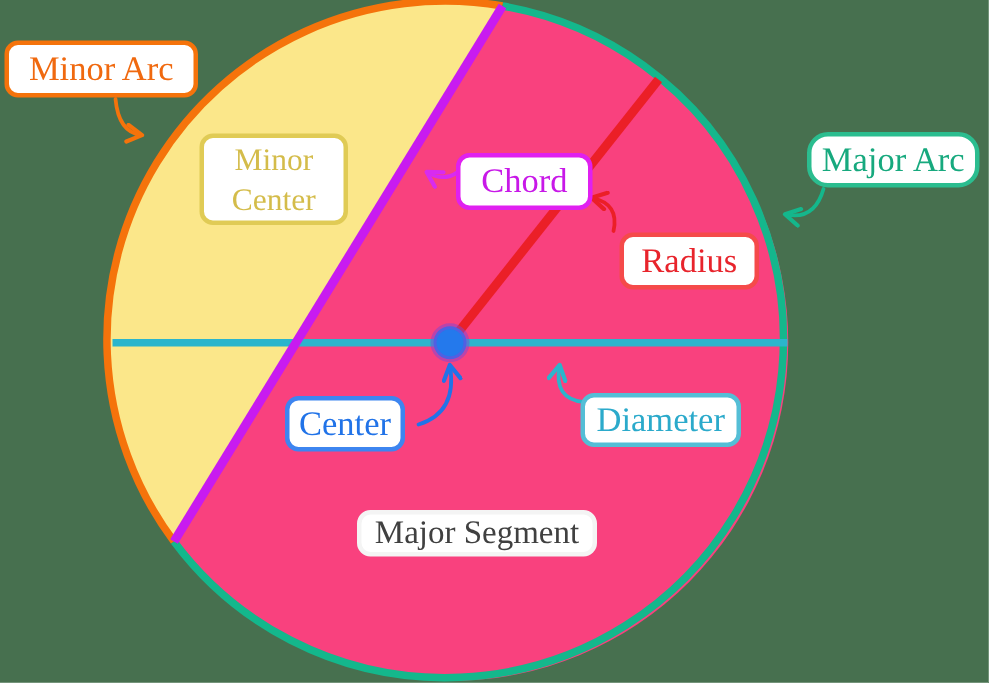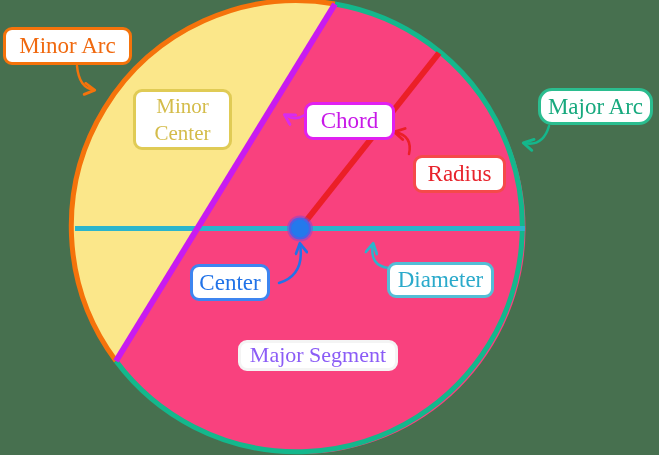--- a/index.html
+++ b/index.html
@@ -23,21 +23,21 @@
     line-height:1.1;
   }
   .label.two-line{flex-direction:column;font-size:21px;line-height:1.25;}
   .lbl-minor-arc    {left:3px;  top:27px;  width:129px;height:38px; color:#F0690F; border-color:#F5730B;}
   .lbl-minor-seg    {left:133px;top:89px;  width:99px; height:61px; color:#D4BC4A; border-color:#E0CB55;}
   .lbl-chord        {left:304px;top:68px;  width:91px; height:38px; color:#C818E8; border-color:#E020F0;margin-top:34px;}
   .lbl-major-arc    {left:538px;top:88px;  width:115px;height:37px; color:#17A97E; border-color:#2BBD8F;border-radius:14px;}
   .lbl-radius       {left:377px;top:155px; width:93px; height:38px; color:#E8242C; border-color:#F54A4A;margin-left:36px;}
   .lbl-center       {left:190px;top:264px; width:80px; height:37px; color:#2173E8; border-color:#3D85F0;}
   .lbl-diameter     {left:387px;top:262px; width:107px;height:36px; color:#2BAACB; border-color:#54BED6;justify-content:center;}
-  .lbl-major-seg    {left:238px;top:340px; width:160px;height:31px; color:#8b5cf6; border-color:#F4F4F4; font-size:22px;}
+  .lbl-major-seg    {left:238px;top:340px; width:160px;height:31px; color:#404040; border-color:#F4F4F4; font-size:22px;}
 </style>
 </head>
 <body>
 
 <div class="stage">
 
   <svg width="659" height="455" viewBox="0 0 659 455">
     <defs>
       <marker id="head-orange" viewBox="0 0 10 10" refX="8" refY="5" markerWidth="14" markerHeight="14" markerUnits="userSpaceOnUse" orient="auto">
         <path d="M 1.5,1 L 8.5,5 L 1.5,9" fill="none" stroke="#F5730B" stroke-width="2" stroke-linecap="round" stroke-linejoin="round"></path>

